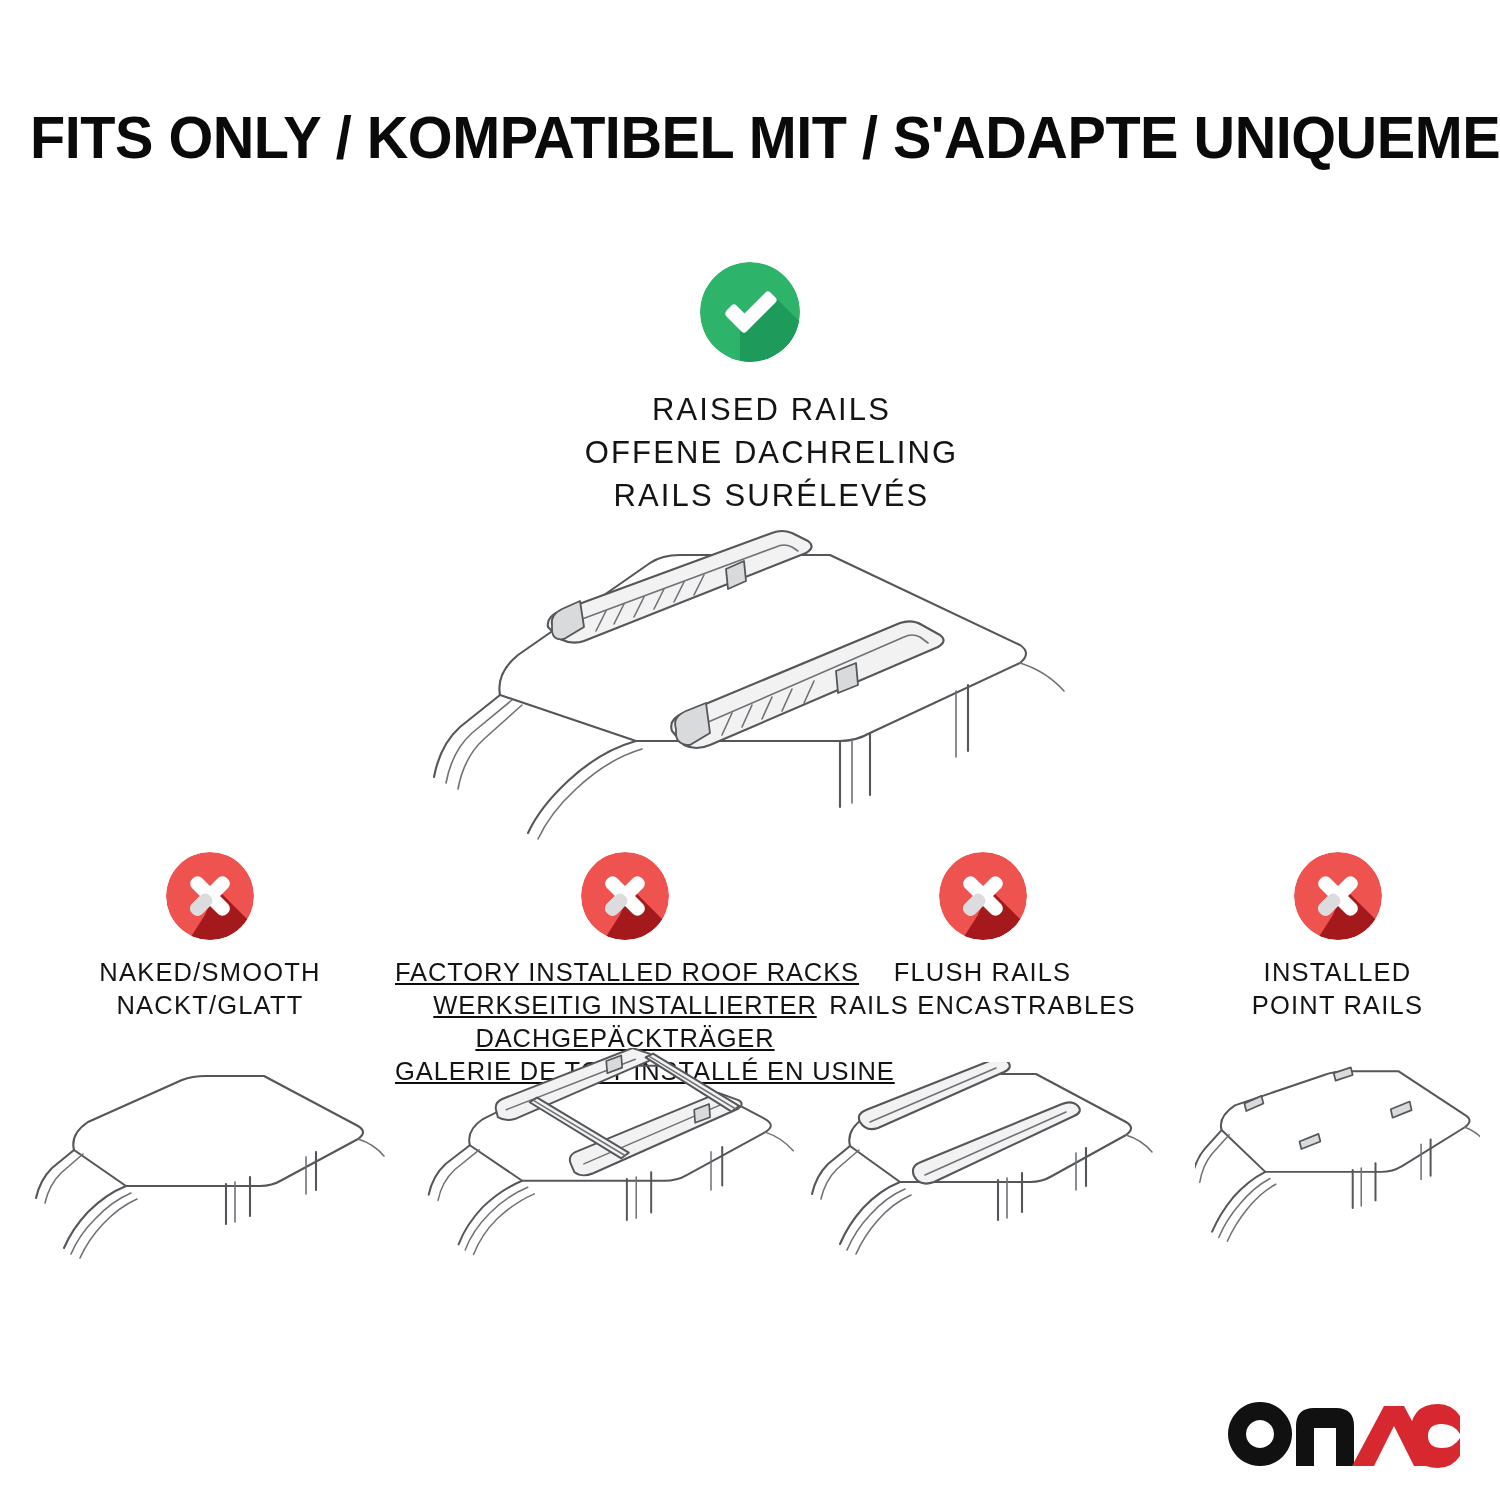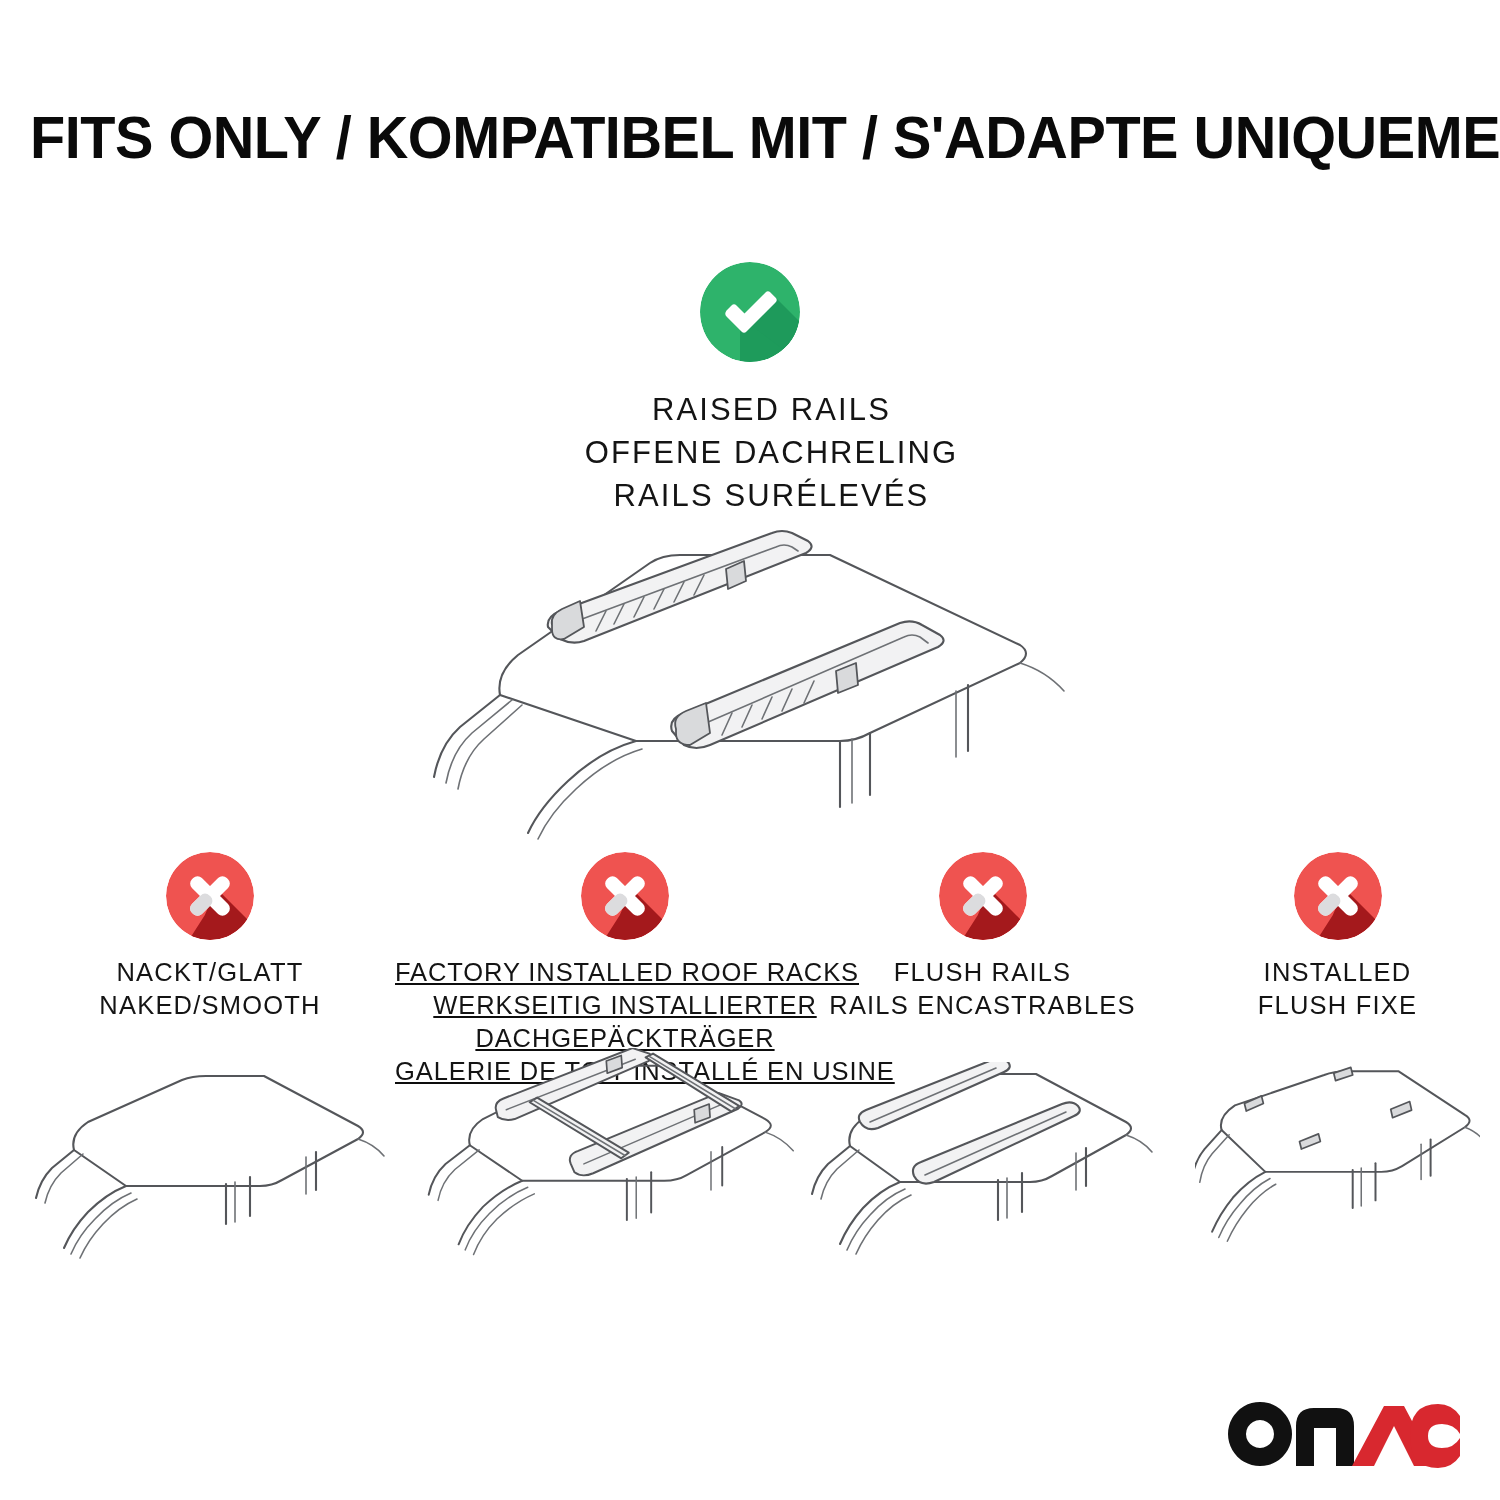--- a/index.html
+++ b/index.html
@@ -238,22 +238,22 @@
         <g transform="rotate(45 50 50)">
           <rect x="42" y="22" width="16" height="56" rx="7" fill="#ffffff"></rect>
           <rect x="22" y="42" width="56" height="16" rx="7" fill="#ffffff"></rect>
         </g>
         <g transform="rotate(45 50 50)" clip-path="url(#clipX1)">
           <rect x="42" y="50" width="16" height="28" rx="7" fill="#dcdcde"></rect>
         </g>
       </svg>
     </span>
     <div class="bad-caption">
+      <div>NAKED/SMOOTH</div>
       <div>NACKT/GLATT</div>
-      <div>NAKED/SMOOTH</div>
     </div>
     <div class="bad-art">
       <svg viewBox="0 0 360 215" aria-hidden="true">
         <path class="roof-line" d="M44 88 Q 40 72 58 60 L 152 18 Q 162 14 176 14 L 234 14 L 328 64 Q 338 70 328 77 L 252 118 Q 242 124 230 124 L 96 124 Z" fill="#fdfdfd"></path>
         <path class="roof-line" d="M44 88 L 22 106 Q 10 118 6 136"></path>
         <path class="roof-line-thin" d="M53 92 L 31 111 Q 19 123 15 141"></path>
         <path class="roof-line" d="M96 124 Q 76 132 58 150 Q 42 167 34 186"></path>
         <path class="roof-line-thin" d="M101 131 Q 82 139 65 157 Q 49 173 41 192"></path>
         <path class="roof-line-thin" d="M107 137 Q 89 145 73 162 Q 58 178 50 196"></path>
         <path class="roof-line" d="M196 122 L 196 162"></path>
@@ -390,21 +390,21 @@
           <rect x="42" y="22" width="16" height="56" rx="7" fill="#ffffff"></rect>
           <rect x="22" y="42" width="56" height="16" rx="7" fill="#ffffff"></rect>
         </g>
         <g transform="rotate(45 50 50)" clip-path="url(#clipX4)">
           <rect x="42" y="50" width="16" height="28" rx="7" fill="#dcdcde"></rect>
         </g>
       </svg>
     </span>
     <div class="bad-caption">
       <div>INSTALLED</div>
-      <div>FLUSH FIXE</div>
+      <div>POINT RAILS</div>
     </div>
     <div class="bad-art">
       <svg viewBox="0 0 300 215" aria-hidden="true">
         <path class="roof-line" d="M28 66 Q 24 52 42 40 L 136 8 Q 146 4 160 4 L 214 4 L 284 50 Q 294 56 284 63 L 218 104 Q 208 110 196 110 L 74 110 Z" fill="#fdfdfd"></path>
         <path class="roof-line" d="M28 66 L 10 86 Q 0 98 -3 116"></path>
         <path class="roof-line-thin" d="M36 71 L 18 91 Q 8 103 5 121"></path>
         <path class="roof-line" d="M74 110 Q 56 119 40 137 Q 26 154 18 173"></path>
         <path class="roof-line-thin" d="M79 117 Q 62 126 47 144 Q 33 160 25 179"></path>
         <path class="roof-line-thin" d="M85 123 Q 69 132 55 149 Q 42 165 34 183"></path>
         <path class="roof-line" d="M166 108 L 166 148"></path>

